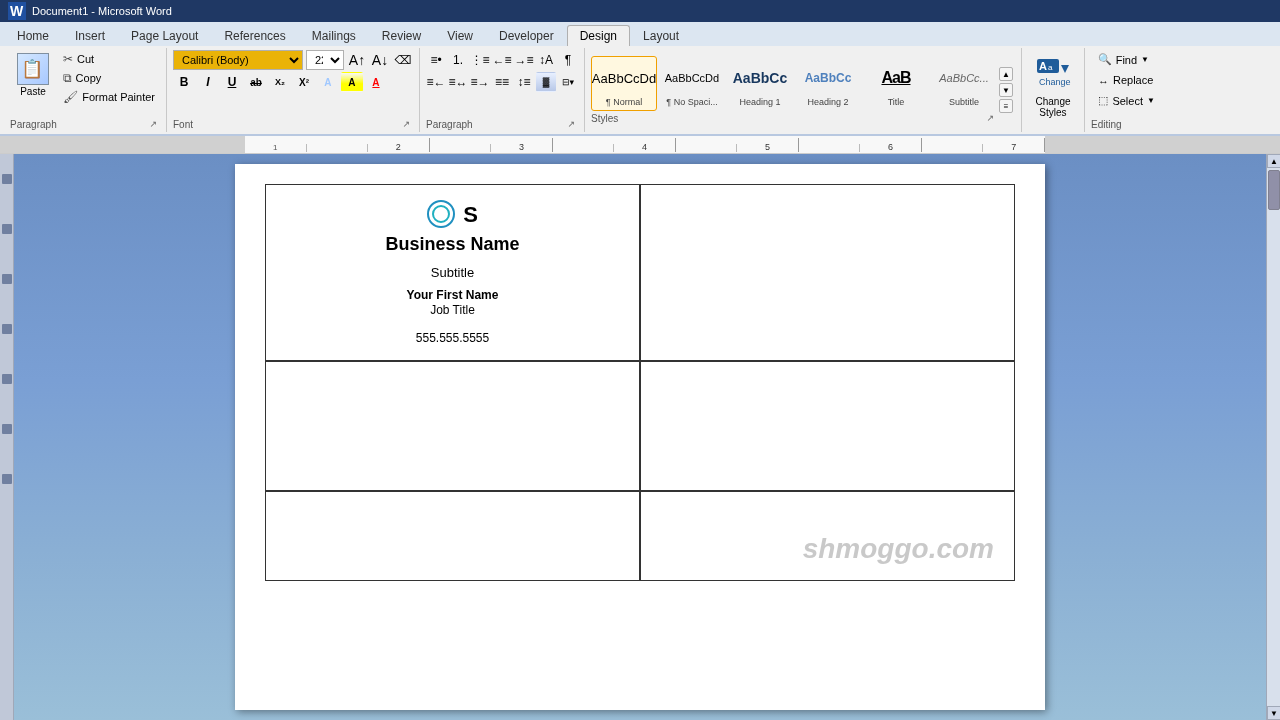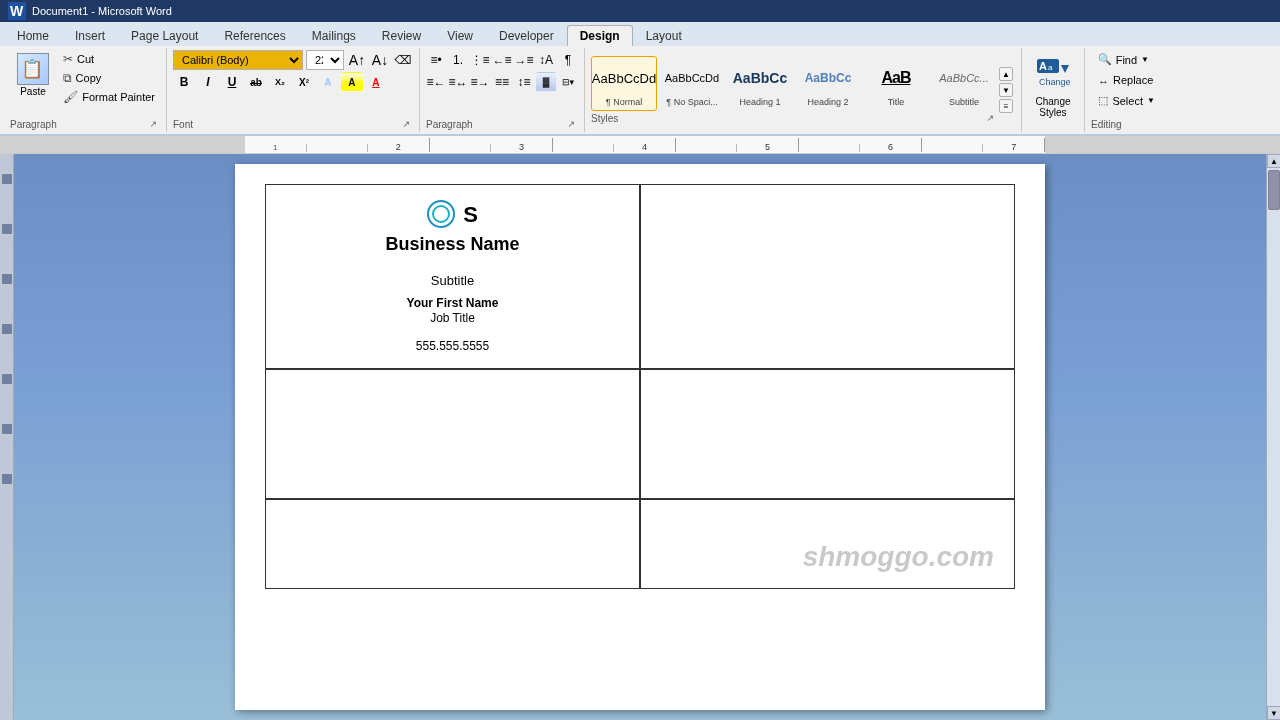--- a/index.html
+++ b/index.html
@@ -40,21 +40,21 @@
       padding: 3px 12px;
       font-size: 12px;
       cursor: pointer;
       border-radius: 3px 3px 0 0;
       border: 1px solid transparent;
       border-bottom: none;
     }
     .ribbon-tab.active {
       background: #f0f0f0;
       border-color: #b0b0b0;
-      font-weight: bold;
+      font-weight: normal;
       color: #000;
     }
     .ribbon-tab:not(.active) {
       color: #333;
     }
 
     
     .ribbon {
       background: #f0f0f0;
       border-bottom: 2px solid #b8c8e0;
@@ -452,21 +452,21 @@
       width: 100%;
       justify-content: center;
       margin-bottom: 4px;
       position: relative;
     }
 
     .card-business-name {
       font-size: 18px;
       font-weight: bold;
       color: #000;
-      margin-bottom: 18px;
+      margin-bottom: 10px;
     }
     .card-subtitle {
       font-size: 13px;
       color: #000;
       margin-bottom: 8px;
     }
     .card-name {
       font-size: 12px;
       font-weight: bold;
       color: #000;

